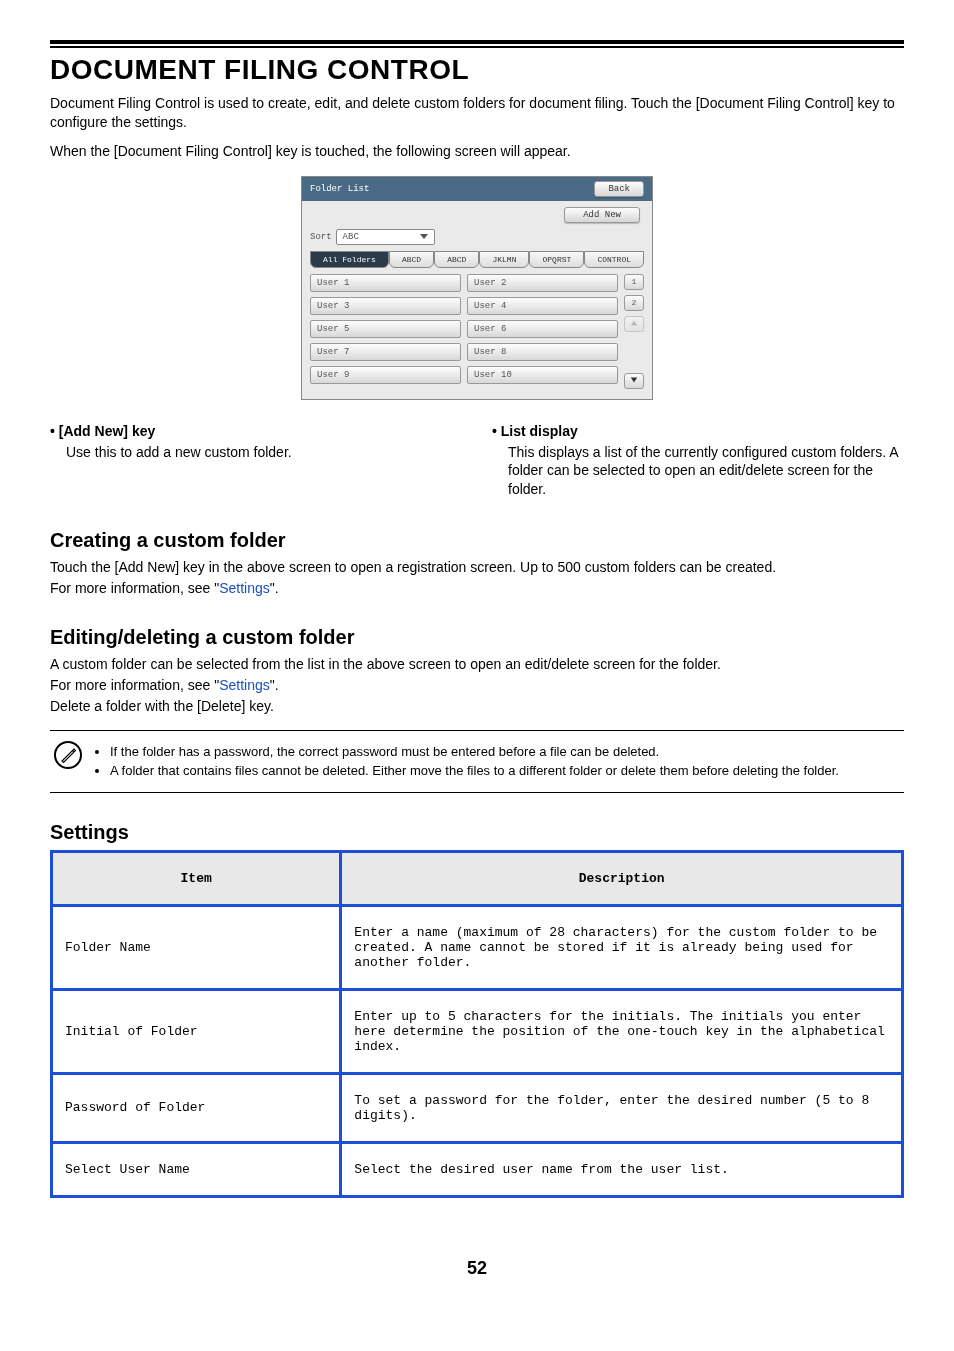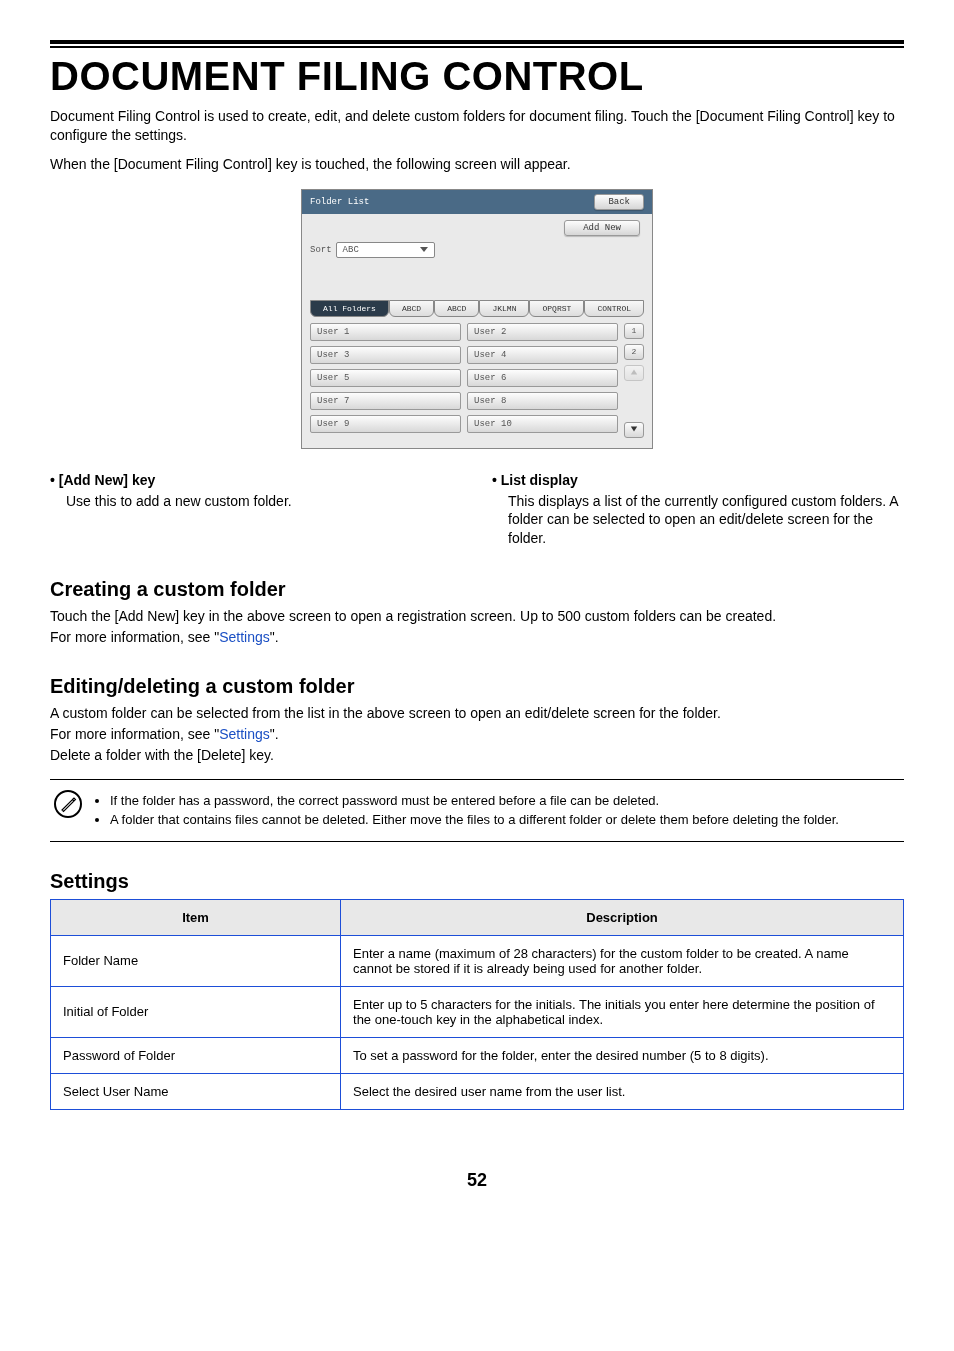--- a/index.html
+++ b/index.html
@@ -8,21 +8,21 @@
     font-family: Arial, Helvetica, sans-serif;
     background: #fff;
     color: #000;
     width: 954px;
     padding: 40px 50px;
     font-size: 14px;
   }
   .top-rule-thick { border-top: 4px solid #000; margin-bottom: 2px; }
   .top-rule-thin  { border-top: 2px solid #000; margin-bottom: 6px; }
   h1 {
-    font-size: 40px;
+    font-size: 28px;
     font-weight: bold;
     margin: 4px 0 8px 0;
     letter-spacing: 0.5px;
   }
   p { margin: 2px 0; line-height: 1.35; }
   .intro { margin-bottom: 10px; }
   
   .panel-wrap { display: flex; justify-content: center; margin: 15px 0 20px; }
   .panel {
     width: 352px;
@@ -58,21 +58,21 @@
   .row-btns { text-align: right; padding: 6px 12px 4px; }
   .sort-row { display:flex; align-items:center; gap:4px; padding: 2px 8px 6px; }
   .sort-select {
     display:inline-flex; align-items:center; justify-content:space-between;
     background:#fff; border:1px solid #888; border-radius:2px;
     padding:2px 6px; width:99px;
   }
   .chev-down {
     width:0;height:0;border-left:4px solid transparent;border-right:4px solid transparent;border-top:5px solid #555;
   }
-  .tabs { display:flex; gap:0; padding:0 8px 6px;margin-top:36px; }
+  .tabs { display:flex; gap:0; padding:0 8px 6px; }
   .tab {
     flex: 1 1 auto;
     text-align: center;
     padding: 3px 4px;
     background: linear-gradient(to bottom,#f8f8f8,#ddd);
     border:1px solid #888;
     border-bottom-left-radius:6px;
     border-bottom-right-radius:6px;
     font-size: 8px;
     color:#333;
@@ -112,21 +112,21 @@
   .note-box { border-top:1px solid #000; border-bottom:1px solid #000; padding:10px 4px; margin:14px 0 24px; display:flex; gap:12px; font-size:13px; }
   .note-icon {
     width:28px;height:28px;border:2px solid #000;border-radius:50%;
     display:flex;align-items:center;justify-content:center;flex-shrink:0;
   }
   .note-icon svg { width:18px; height:18px; }
   .note-body ul { margin:0; padding-left:16px; }
   .note-body li { margin:2px 0; line-height:1.35; }
 
   table.settings { border-collapse: collapse; width:100%; font-size:13px; }
-  table.settings th, table.settings td { border:1px solid #1d4ed8; padding:10px 12px; vertical-align:middle; text-align:left; }
+  table.settings th, table.settings td { border:3px solid #1d4ed8; padding:18px 12px; vertical-align:middle; text-align:left;font-family:Liberation Mono, monospace; }
   table.settings th { background:#e8e8e8; text-align:center; font-weight:bold; }
   table.settings th.item { width:34%; }
 
   .page-num { text-align:center; font-size:18px; font-weight:bold; margin-top:60px; }
 </style>
 </head>
 <body>
 
 <div class="top-rule-thick"></div>
 <div class="top-rule-thin"></div>

